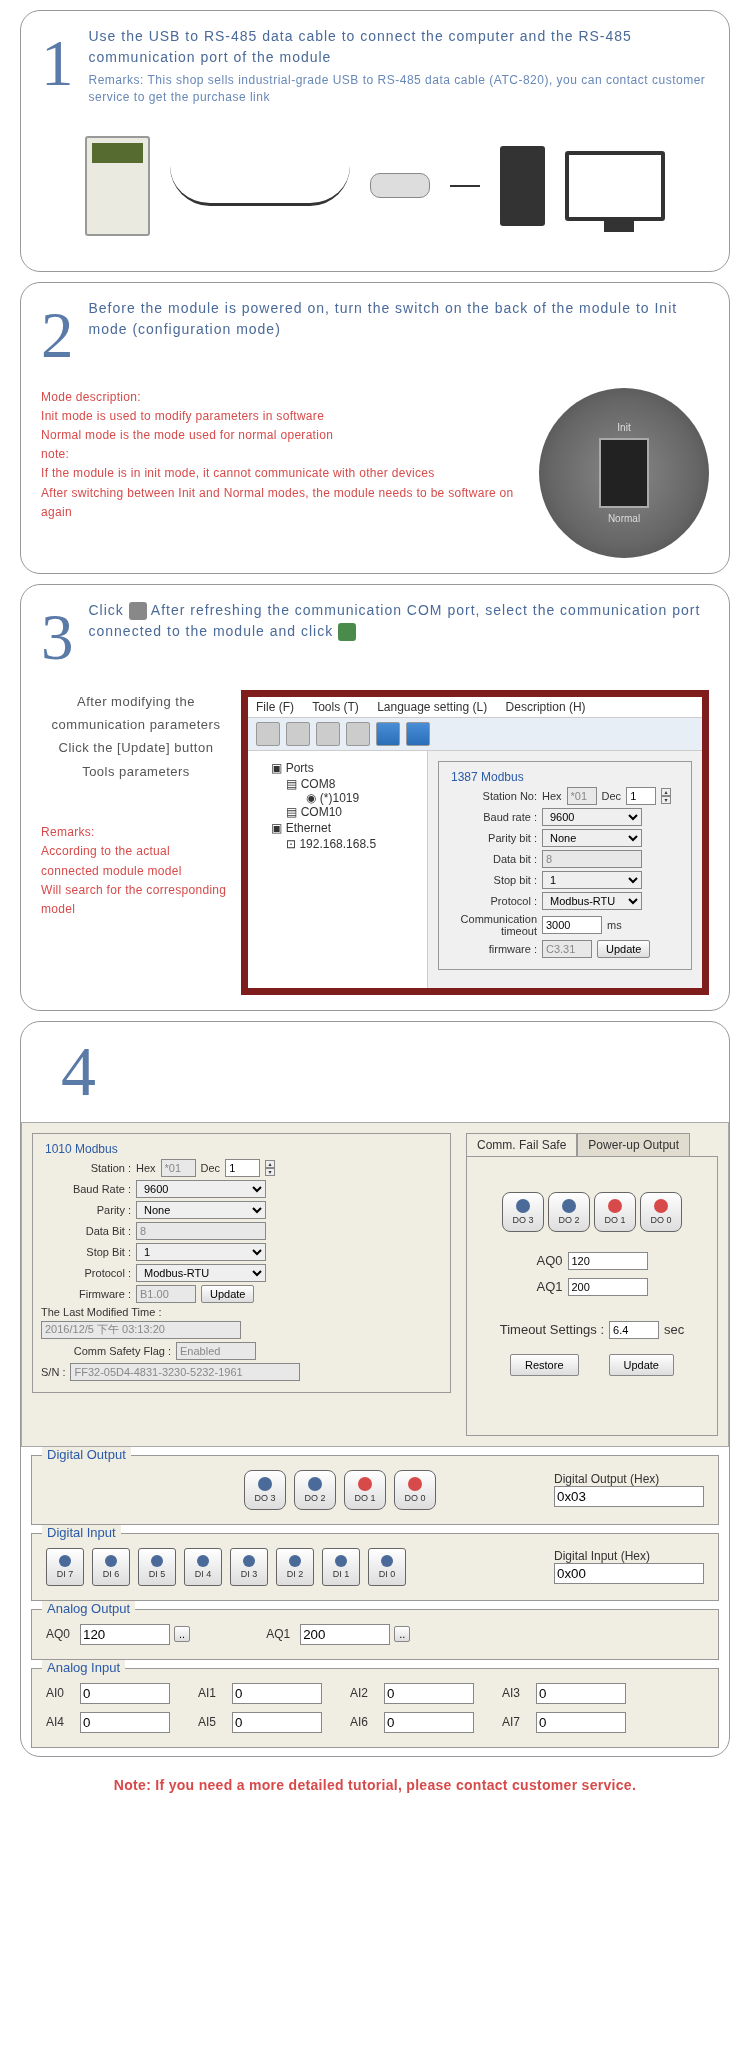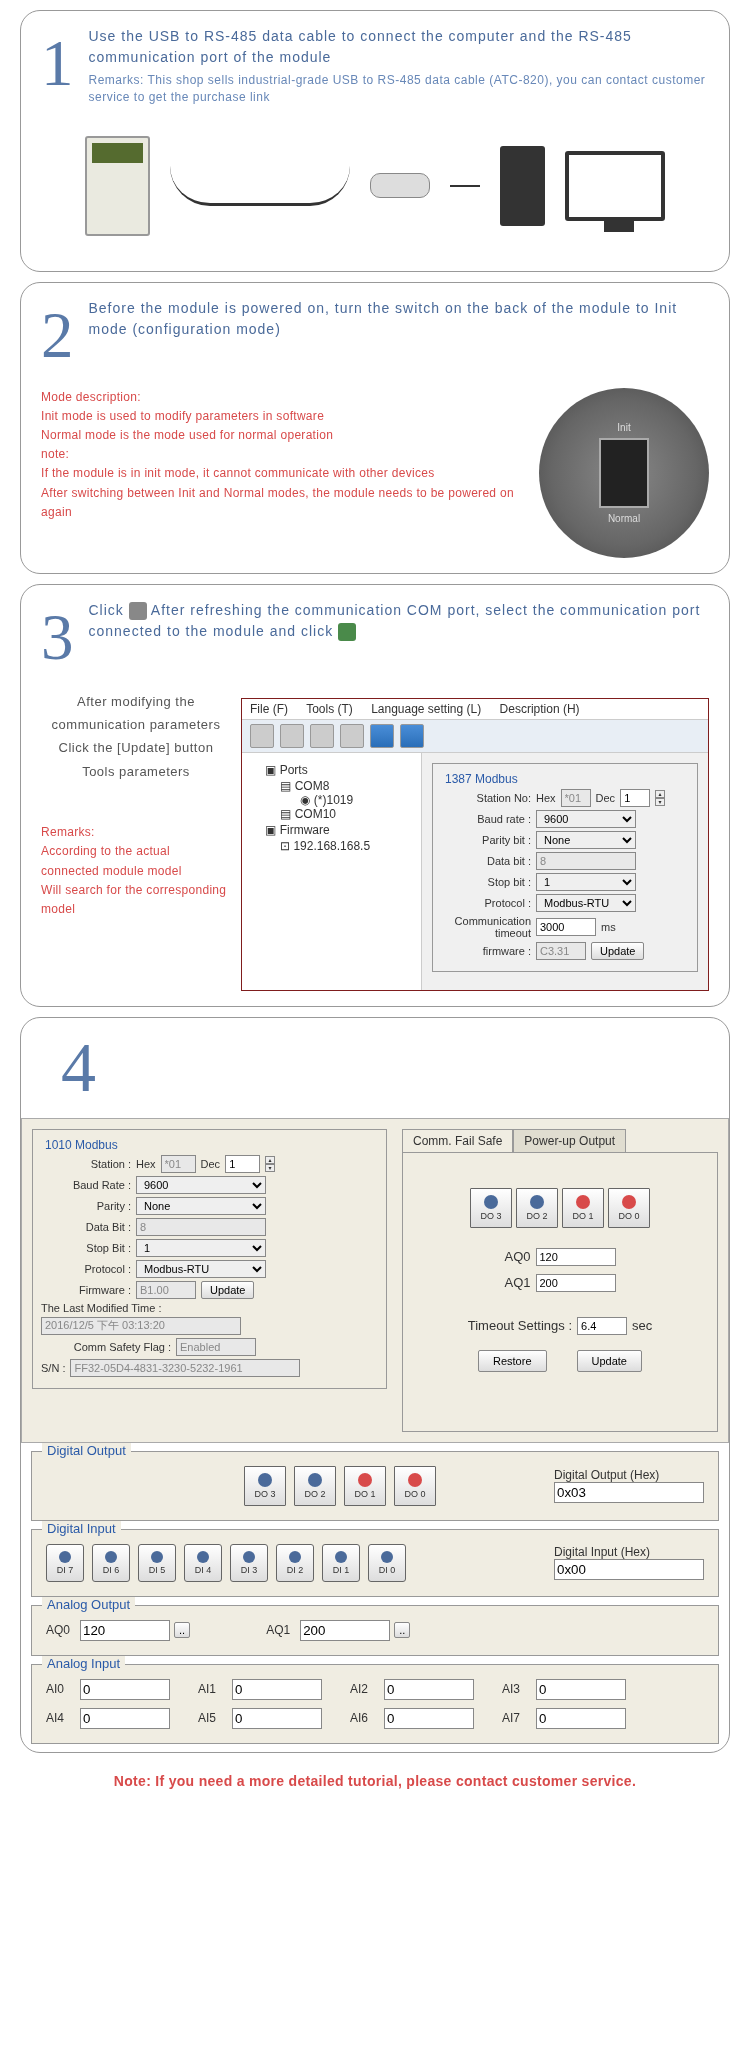--- a/index.html
+++ b/index.html
@@ -12,21 +12,21 @@
 .diagram-area { height: 140px; display: flex; align-items: center; justify-content: center; gap: 20px; margin-top: 10px; }
 .module-img { width: 65px; height: 100px; background: #eaeae0; border: 2px solid #999; border-radius: 3px; position: relative; }
 .module-img::before { content: ''; position: absolute; top: 5px; left: 5px; right: 5px; height: 20px; background: #556b2f; }
 .cable { height: 40px; width: 180px; border-bottom: 3px solid #333; border-radius: 0 0 60px 60px; }
 .usb-conn { width: 60px; height: 25px; background: #ddd; border: 1px solid #888; border-radius: 10px; }
 .pc-tower { width: 45px; height: 80px; background: #333; border-radius: 3px; }
 .monitor { width: 100px; height: 70px; border: 4px solid #333; border-radius: 3px; background: #fff; position: relative; }
 .monitor::after { content: ''; position: absolute; bottom: -15px; left: 35px; width: 30px; height: 12px; background: #333; }
 .switch-photo { width: 170px; height: 170px; border-radius: 50%; background: radial-gradient(circle, #888 0%, #666 60%, #444 100%); float: right; margin-left: 15px; display: flex; align-items: center; justify-content: center; font-size: 10px; color: #ddd; flex-direction: column; }
 .switch-inner { width: 50px; height: 70px; background: #222; border: 2px solid #aaa; margin: 5px 0; }
-.app-window { border: 1px solid #7f1d1d; background: #fde047; margin-top: 8px; }
+.app-window { border: 7px solid #7f1d1d; background: #fde047; margin-top: 0; }
 .menubar { background: #fff; padding: 3px 8px; font-size: 12px; border-bottom: 1px solid #ccc; }
 .menubar span { margin-right: 15px; }
 .toolbar { background: #e8eef5; padding: 4px 8px; border-bottom: 1px solid #ccc; display: flex; gap: 6px; }
 .tool-icon { width: 24px; height: 24px; background: #ccc; border: 1px solid #999; border-radius: 2px; }
 .tool-icon.blue { background: linear-gradient(#4a8ed8, #2a6eb8); }
 .app-body { display: flex; }
 .tree-pane { width: 180px; background: #fff; border-right: 1px solid #ccc; padding: 8px; font-size: 12px; }
 .tree-item { padding: 2px 0 2px 15px; }
 .tree-sub { padding-left: 30px; }
 .config-pane { flex: 1; padding: 10px; background: #f0f0f0; }
@@ -34,27 +34,27 @@
 .fieldset legend { color: #2a5aa8; font-size: 12px; padding: 0 4px; }
 .form-row { display: flex; align-items: center; margin: 3px 0; gap: 5px; }
 .form-row label { text-align: right; width: 90px; font-size: 11px; }
 .form-row input, .form-row select { border: 1px solid #888; padding: 1px 3px; font-size: 11px; height: 18px; }
 .form-row input[readonly] { background: #e8e8e8; color: #888; }
 .btn { border: 1px solid #888; background: linear-gradient(#fff, #ddd); padding: 2px 8px; font-size: 11px; border-radius: 2px; cursor: pointer; }
 .side-note { font-size: 13px; color: #555; text-align: center; line-height: 1.8; letter-spacing: 0.5px; }
 .step4 .bignum { font-family: Georgia, serif; font-size: 70px; color: #5a7aa8; margin: 0 0 10px 40px; }
 .step4-body { background: #f0ede2; border: 1px solid #aaa; padding: 10px; display: flex; gap: 15px; }
 .step4-left { flex: 1; }
-.step4-right { width: 316px; }
+.step4-right { width: 252px; }
 .tabs { display: flex; }
 .tab { border: 1px solid #999; border-bottom: none; padding: 4px 10px; font-size: 12px; background: #e0ddd0; }
 .tab.active { background: #f0ede2; }
 .tab-content { border: 1px solid #999; padding: 15px; background: #f0ede2; height: 280px; }
 .do-btns { display: flex; gap: 4px; justify-content: center; margin: 20px 0; }
-.do-btn { border: 1px solid #666; background: linear-gradient(#fff,#ddd); width: 42px; height: 40px; font-size: 9px; display: flex; flex-direction: column; align-items: center; justify-content: center; border-radius: 1px; }
+.do-btn { border: 1px solid #666; background: linear-gradient(#fff,#ddd); width: 42px; height: 40px; font-size: 9px; display: flex; flex-direction: column; align-items: center; justify-content: center; border-radius: 8px; }
 .do-icon { width: 14px; height: 14px; border-radius: 50%; margin-bottom: 2px; }
 .do-icon.off { background: #4a6a9a; }
 .do-icon.on { background: #d84a4a; }
 .io-section { border: 1px solid #999; margin: 8px 10px; padding: 14px; background: #f0ede2; position: relative; }
 .io-section .title { color: #2a5aa8; font-size: 13px; position: absolute; top: -9px; left: 10px; background: #f0ede2; padding: 0 5px; }
 .io-row { display: flex; align-items: center; gap: 8px; flex-wrap: wrap; }
 .di-btn { border: 1px solid #666; width: 38px; height: 38px; font-size: 9px; display: flex; flex-direction: column; align-items: center; justify-content: center; background: linear-gradient(#fff,#ddd); border-radius: 3px; }
 .di-icon { width: 12px; height: 12px; border-radius: 50%; background: #4a6a9a; margin-bottom: 2px; }
 .hex-box { margin-left: auto; }
 .hex-box label { font-size: 12px; display: block; }
@@ -99,21 +99,21 @@
       <span>Init</span>
       <div class="switch-inner"></div>
       <span>Normal</span>
     </div>
     <div class="red-text">
       <div>Mode description:</div>
       <div>Init mode is used to modify parameters in software</div>
       <div>Normal mode is the mode used for normal operation</div>
       <div>note:</div>
       <div>If the module is in init mode, it cannot communicate with other devices</div>
-      <div>After switching between Init and Normal modes, the module needs to be powered on again</div>
+      <div>After switching between Init and Normal modes, the module needs to be software on again</div>
     </div>
   </div>
 </div>
 
 <div class="panel">
   <div style="display:flex;">
     <div class="step-num" style="position:static; margin-right:15px;">3</div>
     <div class="step-text" style="flex:1;">
       <span>Click</span>
       <span style="display:inline-block;width:18px;height:18px;background:#888;border-radius:3px;vertical-align:middle;"></span>
@@ -148,21 +148,21 @@
         <div class="tool-icon"></div>
         <div class="tool-icon blue"></div>
         <div class="tool-icon blue"></div>
       </div>
       <div class="app-body">
         <div class="tree-pane">
           <div class="tree-item">▣ <span>Ports</span></div>
           <div class="tree-sub">▤ <span>COM8</span></div>
           <div class="tree-sub" style="padding-left:50px;">◉ <span>(*)1019</span></div>
           <div class="tree-sub">▤ <span>COM10</span></div>
-          <div class="tree-item">▣ <span>Firmware</span></div>
+          <div class="tree-item">▣ <span>Ethernet</span></div>
           <div class="tree-sub">⊡ <span>192.168.168.5</span></div>
         </div>
         <div class="config-pane">
           <div class="fieldset">
             <legend>1387 Modbus</legend>
             <div class="form-row">
               <label>Station No:</label>
               <span>Hex</span>
               <input readonly="" style="width: 30px;" value="*01">
               <span>Dec</span>

